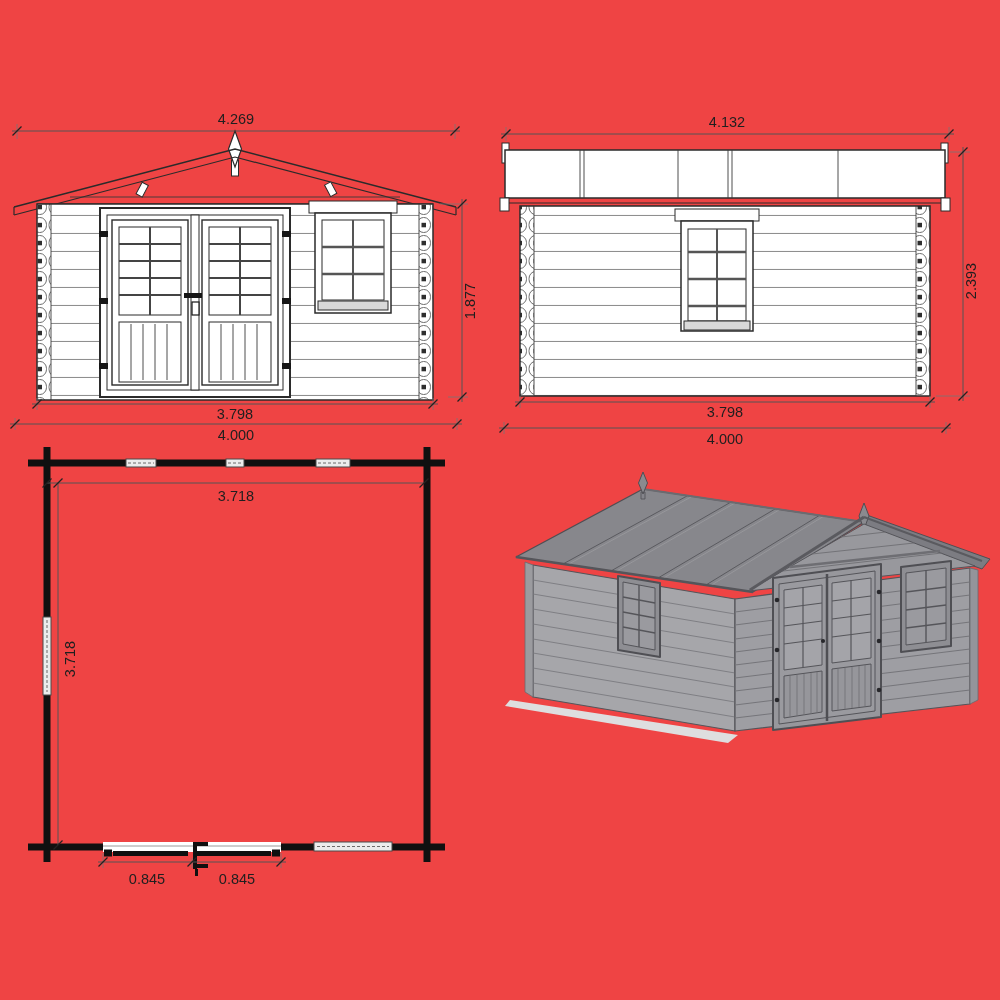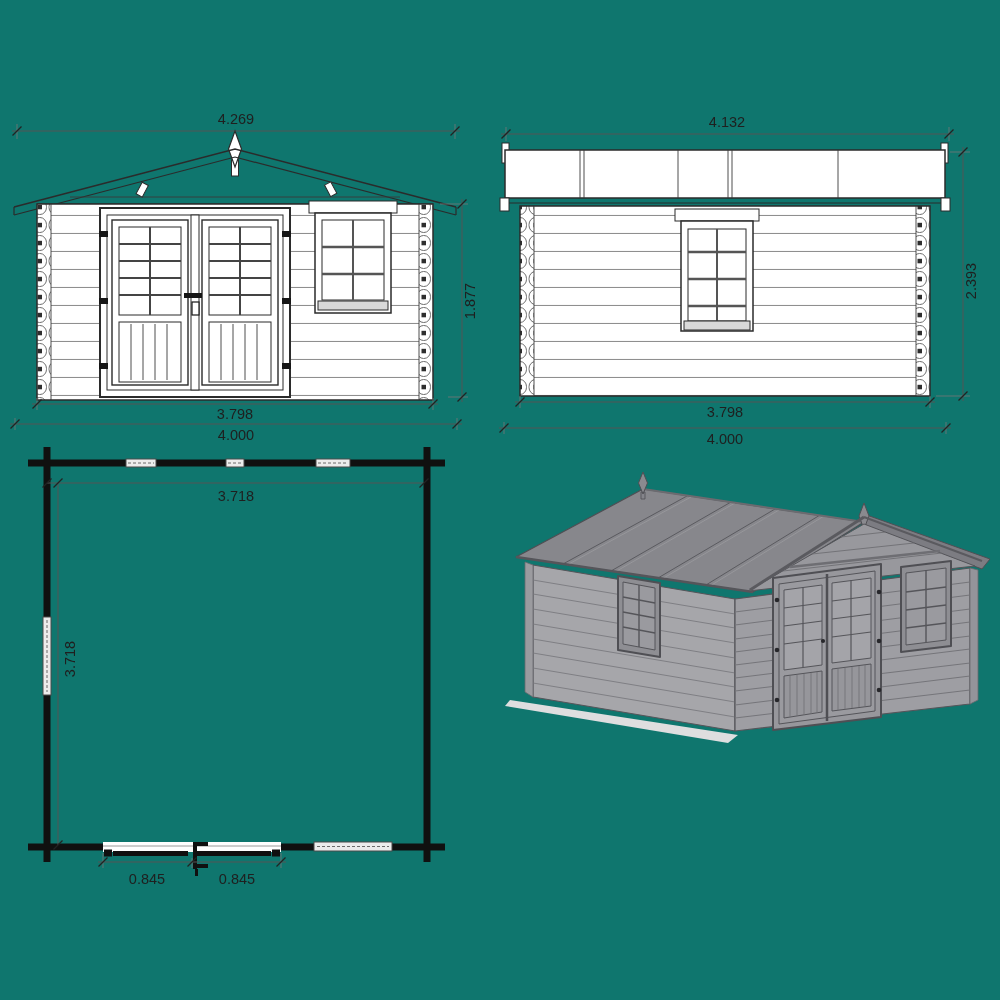--- a/index.html
+++ b/index.html
@@ -1,16 +1,16 @@
 <!DOCTYPE html>
 <html><head>
 <meta charset="utf-8">
 <style>
   html,body{margin:0;padding:0;background:#ffffff;}
-  #canvas-wrap{position:relative;width:1000px;height:1000px;background:#0f766e;overflow:hidden;}
+  #canvas-wrap{position:relative;width:1000px;height:1000px;background:#ef4444;overflow:hidden;}
   svg{display:block;}
   svg text{
     font-family:"Liberation Sans", sans-serif;
     font-size:14.5px;
     fill:#1f1f1f;
   }
   .dimline{stroke:#555;stroke-width:1;}
   .extline{stroke:#777;stroke-width:0.8;}
   .outline{stroke:#2b2b2b;fill:none;}
   .thin{stroke:#3a3a3a;stroke-width:0.9;fill:none;}

